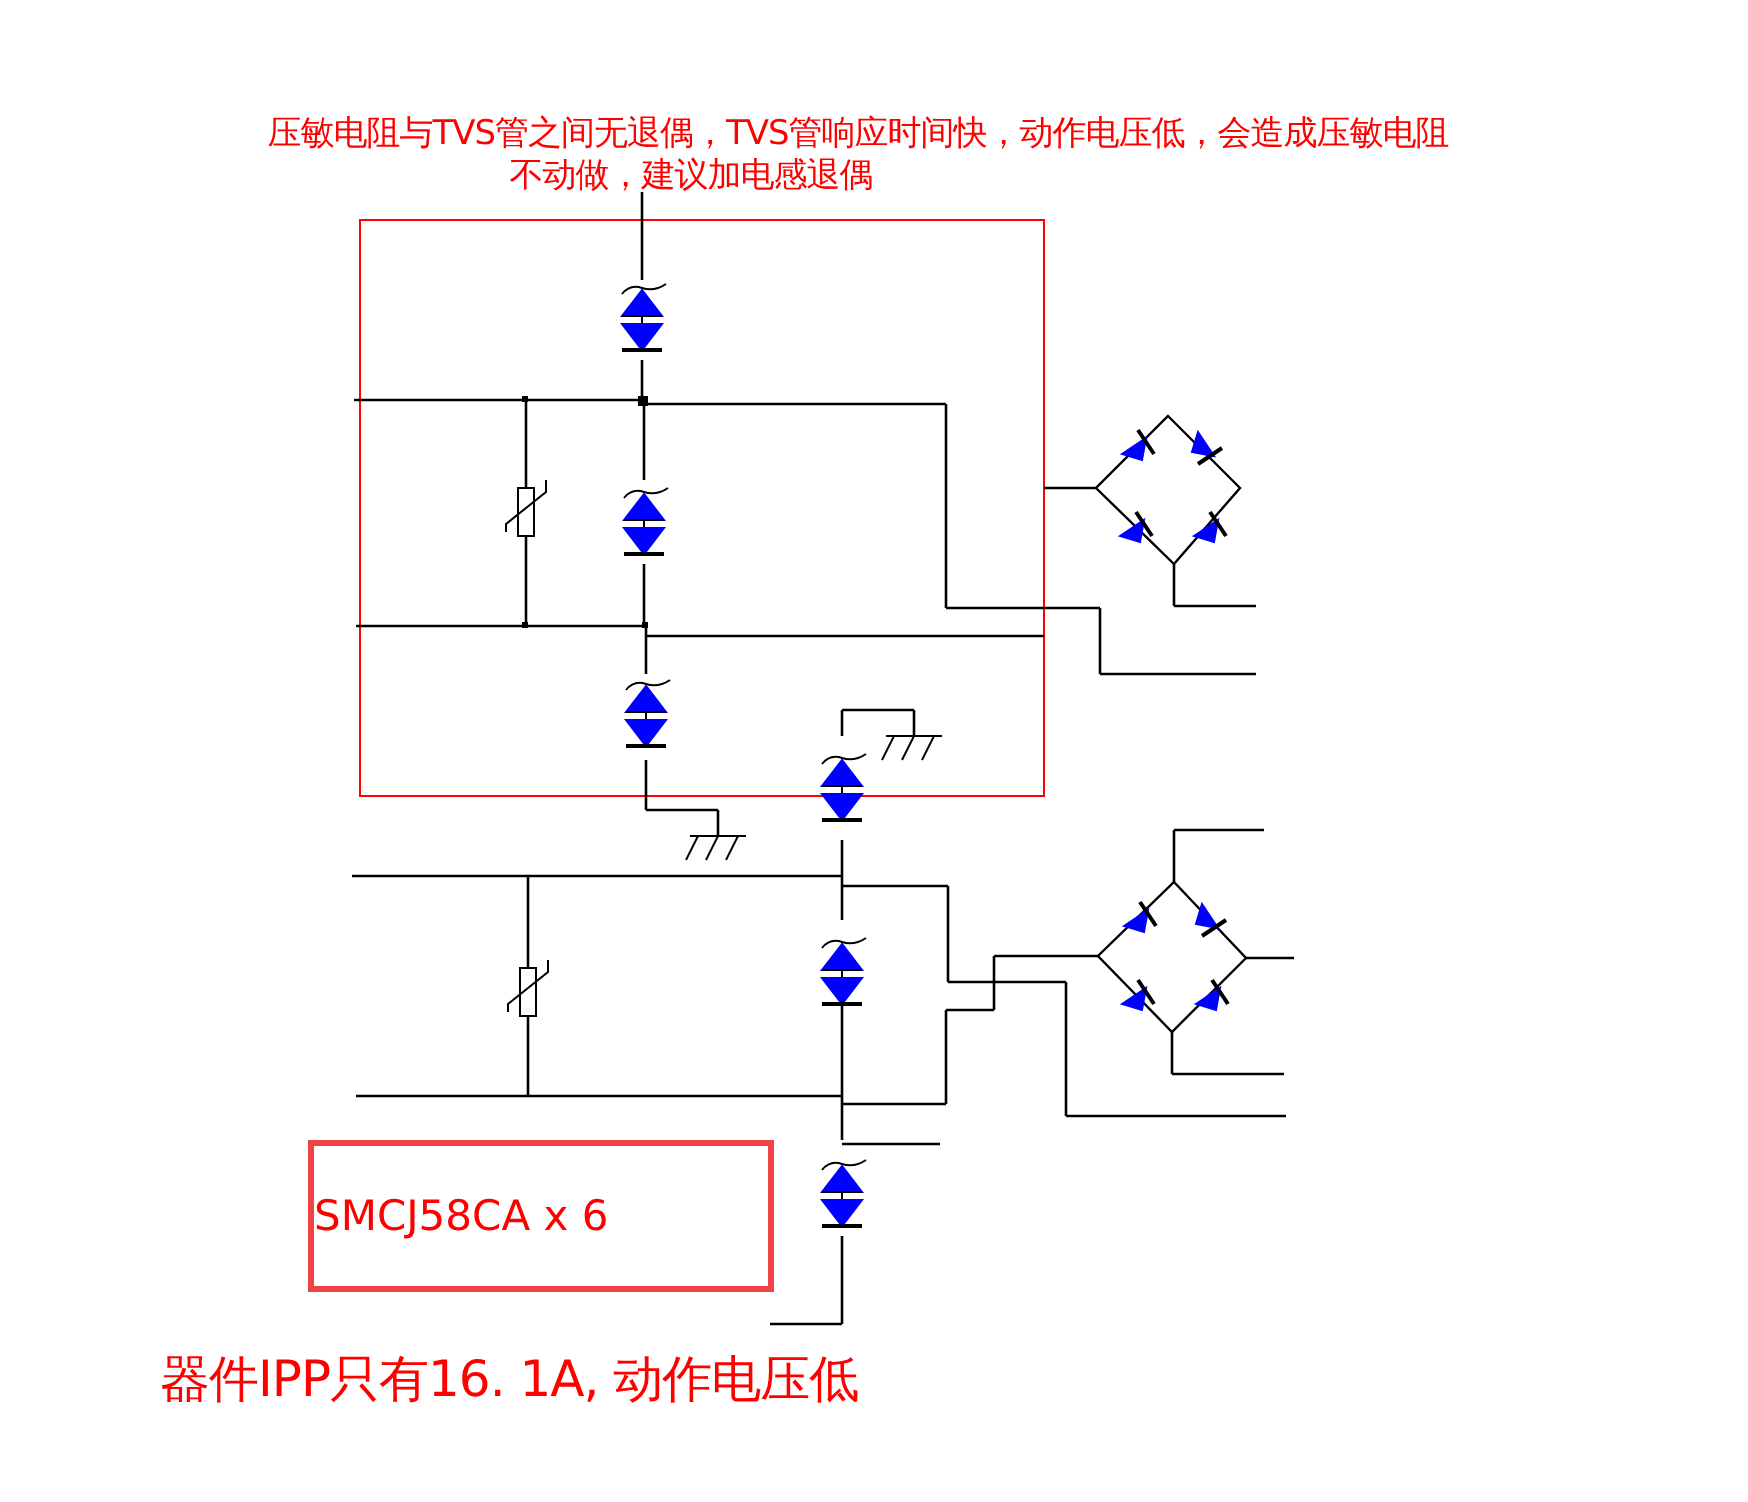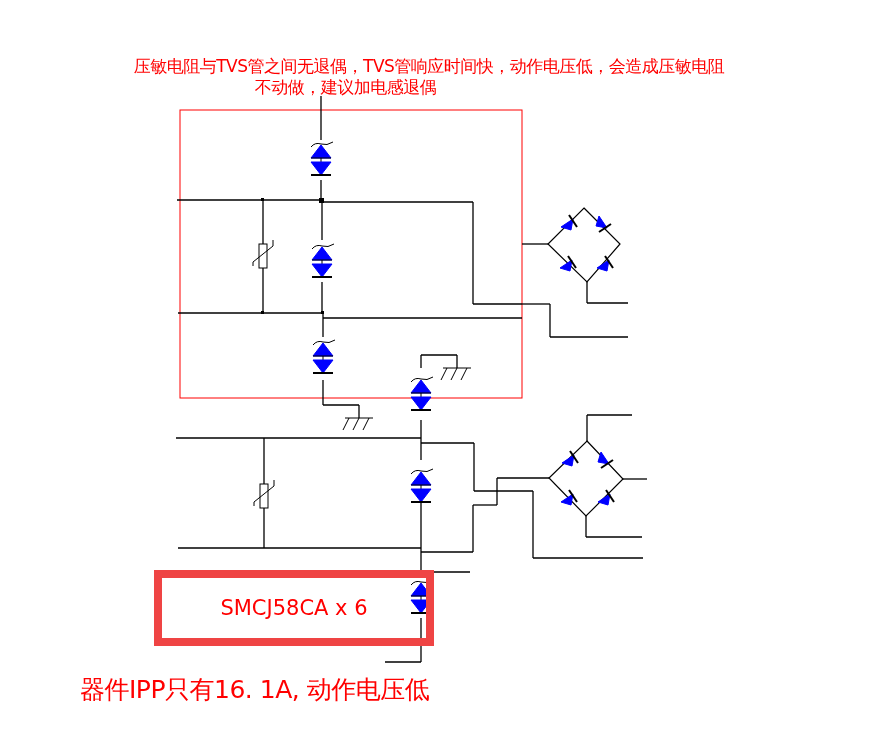--- a/index.html
+++ b/index.html
@@ -1,20 +1,20 @@
 <!DOCTYPE html>
 <html><head>
 <meta charset="utf-8">
 <style>
   html, body { margin:0; padding:0; background:#ffffff; }
   body { width:874px; height:751px; position:relative; overflow:hidden; font-family:"DejaVu Sans", sans-serif; }
   .note { position:absolute; color:#ff0000; white-space:nowrap; }
   #note-top-1 { left:0; width:874px; top:55px; text-align:center; font-size:17px; letter-spacing:-0.5px; transform:translateX(-8px); }
   #note-top-2 { left:0; width:691px; top:76px; text-align:center; font-size:17px; letter-spacing:-0.5px; }
-  #part-box { position:absolute; left:154px; top:570px; width:280px; height:76px; border:8px solid #ef4444; box-sizing:border-box; display:flex; align-items:center; justify-content:center; }
+  #part-box { position:absolute; left:154px; top:570px; width:233px; height:76px; border:3px solid #ef4444; box-sizing:border-box; display:flex; align-items:center; }
   #part-label { color:#ff0000; font-size:21px; font-family:"DejaVu Sans", sans-serif; }
   #note-bottom { left:80px; top:673px; font-size:25px; letter-spacing:-0.5px; }
   svg { position:absolute; left:0; top:0; }
 </style>
 </head>
 <body>
 
 <div id="note-top-1" class="note">压敏电阻与TVS管之间无退偶，TVS管响应时间快，动作电压低，会造成压敏电阻</div>
 <div id="note-top-2" class="note">不动做，建议加电感退偶</div>
 

